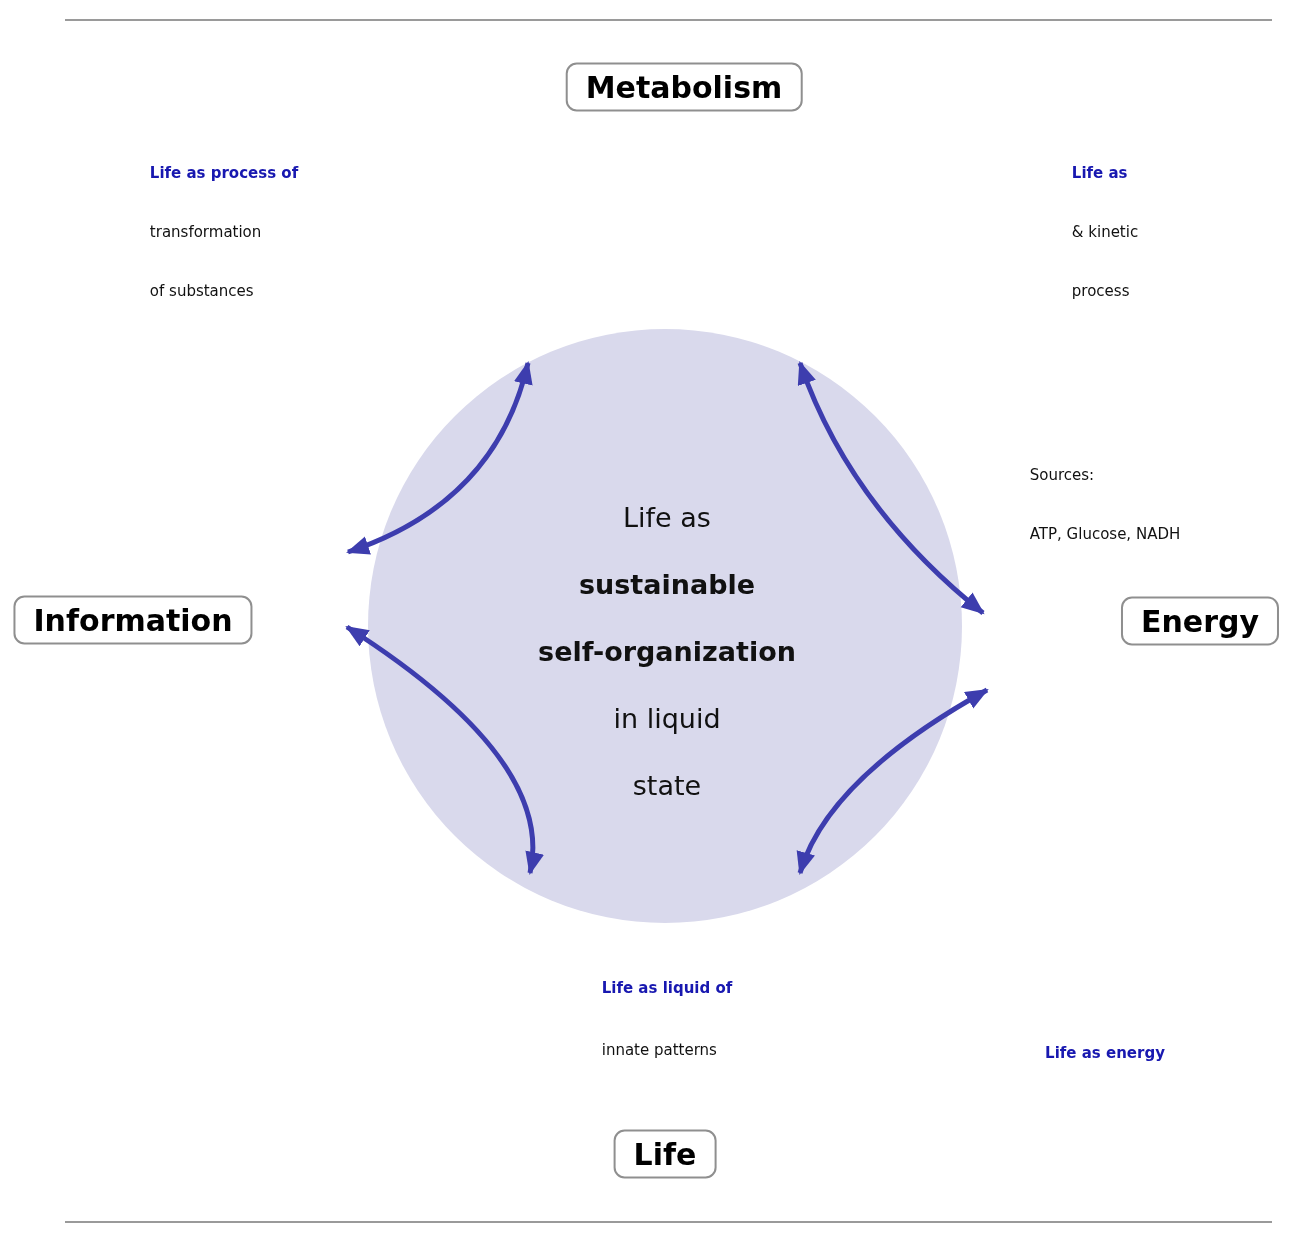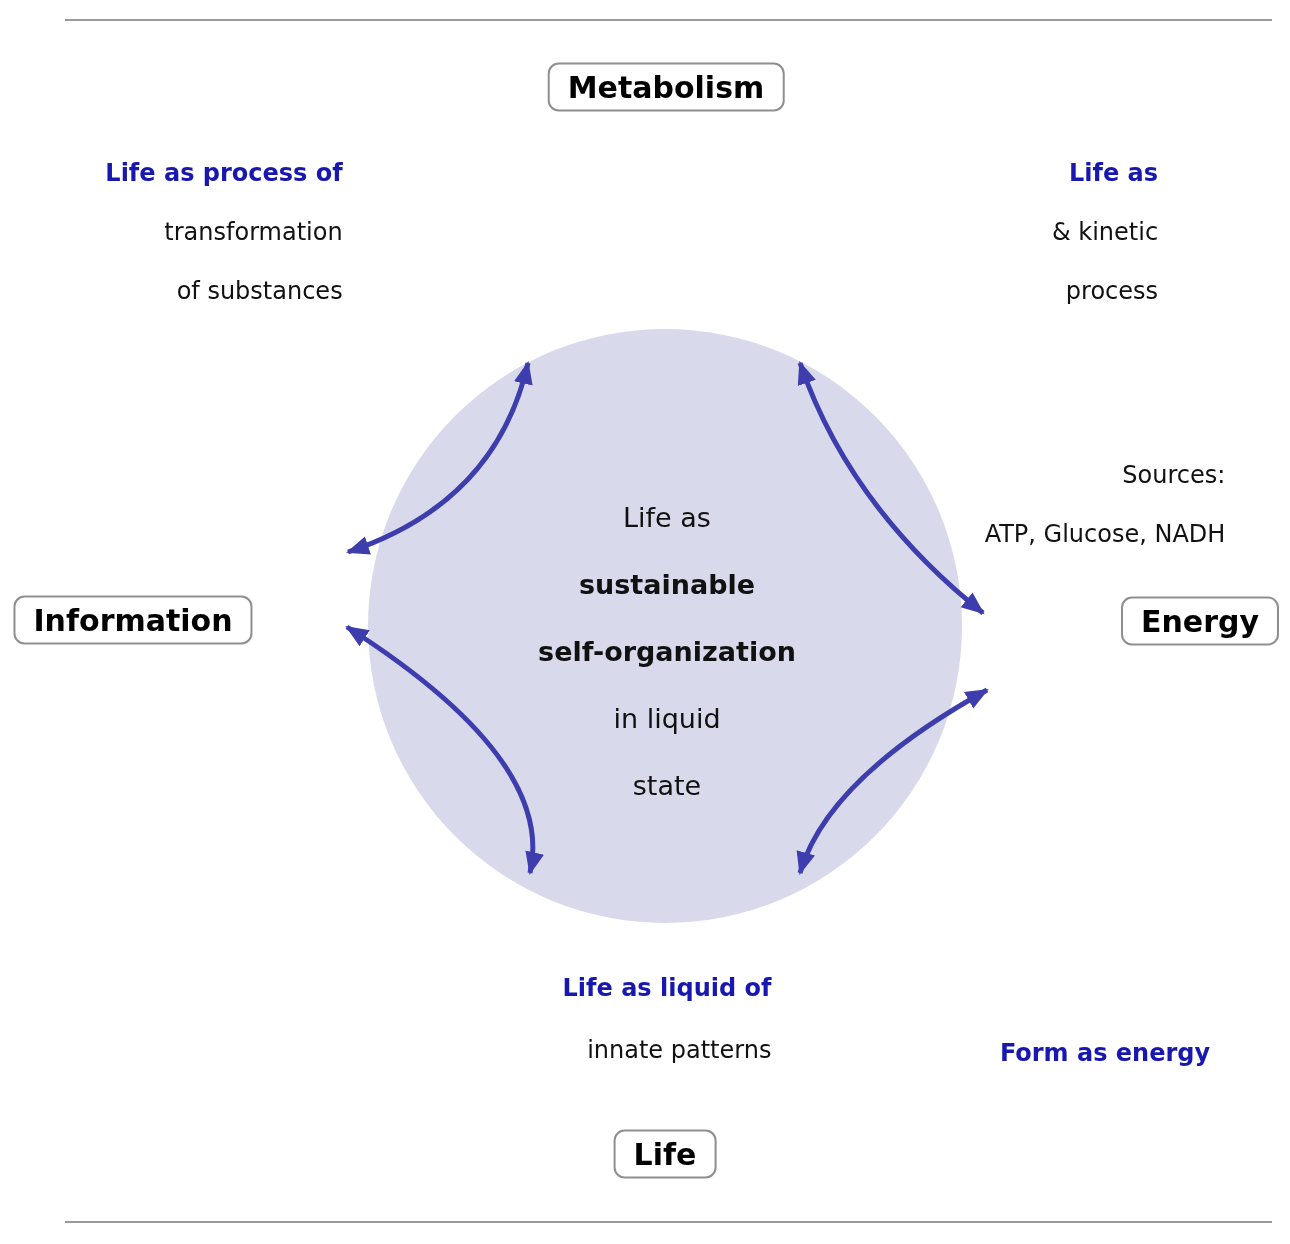--- a/index.html
+++ b/index.html
@@ -15,22 +15,22 @@
     position:absolute;
     left:65px;width:1207px;height:0;
     border-top:2px solid #9a9a9a;
   }
   .rule.top{top:19px;}
   .rule.bottom{top:1221px;}
   svg.layer{position:absolute;left:0;top:0;}
   .stack{
     position:absolute;
     transform:translateX(-50%);
-    text-align:right;
-    font-size:24px;
+    text-align:left;
+    font-size:15px;
     white-space:nowrap;
   }
   .stack div{white-space:nowrap;}
   .navy{
     color:#1818b0;
     font-weight:bold;
   }
   .center-stack{
     position:absolute;
     transform:translateX(-50%);
@@ -75,21 +75,21 @@
 
     <path d="M 348 552 Q 496 503 528 363" fill="none" stroke="#3d3dae" stroke-width="5" marker-start="url(#ah)" marker-end="url(#ah)"></path>
 
     <path d="M 800 363 Q 849 506 983 613" fill="none" stroke="#3d3dae" stroke-width="5" marker-start="url(#ah)" marker-end="url(#ah)"></path>
 
     <path d="M 347 627 Q 556 760 530 873" fill="none" stroke="#3d3dae" stroke-width="5" marker-start="url(#ah)" marker-end="url(#ah)"></path>
 
     <path d="M 800 873 Q 827 779 987 690" fill="none" stroke="#3d3dae" stroke-width="5" marker-start="url(#ah)" marker-end="url(#ah)"></path>
   </svg>
 
-  <div class="node-box" style="left:666px;top:87px;">Metabolism</div>
+  <div class="node-box" style="left:684px;top:87px;">Metabolism</div>
 
   <div class="node-box" style="left:133px;top:620px;">Information</div>
 
   <div class="node-box" style="left:1200px;top:621px;">Energy</div>
 
   <div class="node-box" style="left:665px;top:1154px;">Life</div>
 
   <div class="center-stack" style="left:667px;top:484px;">
     <div>Life as</div>
     <div class="b">sustainable</div>
@@ -116,16 +116,16 @@
   </div>
 
 
   <div class="stack lh62" style="left:667px;top:957px;">
     <div class="navy">Life as liquid of</div>
     <div>innate patterns</div>
   </div>
 
 
   <div class="stack lh61" style="left:1105px;top:1023px;">
-    <div class="navy">Form as energy</div>
+    <div class="navy">Life as energy</div>
   </div>
 
 </div>
 
 </body></html>

